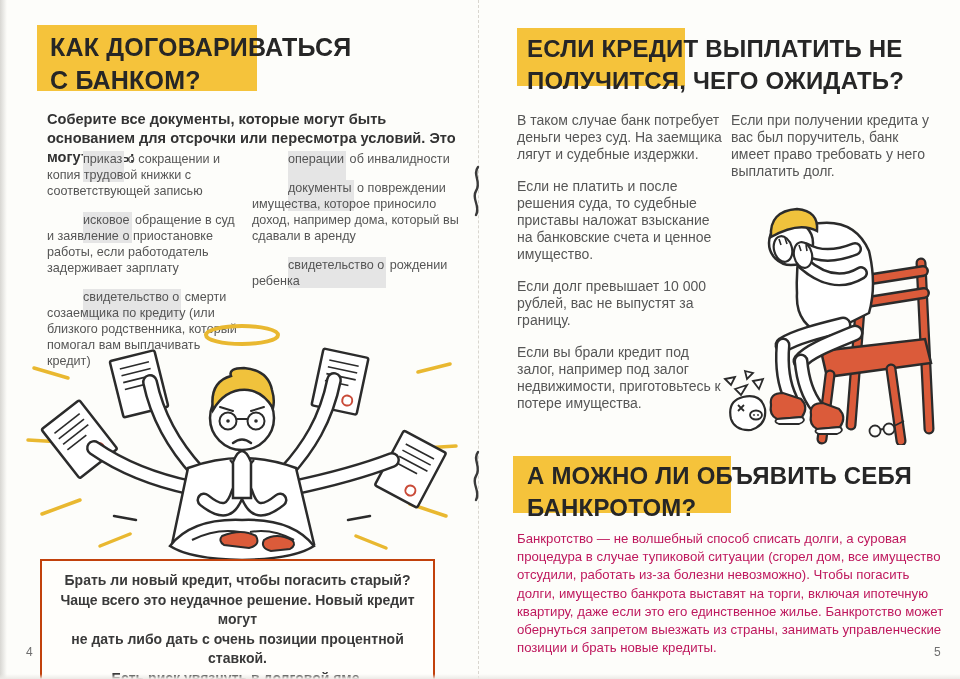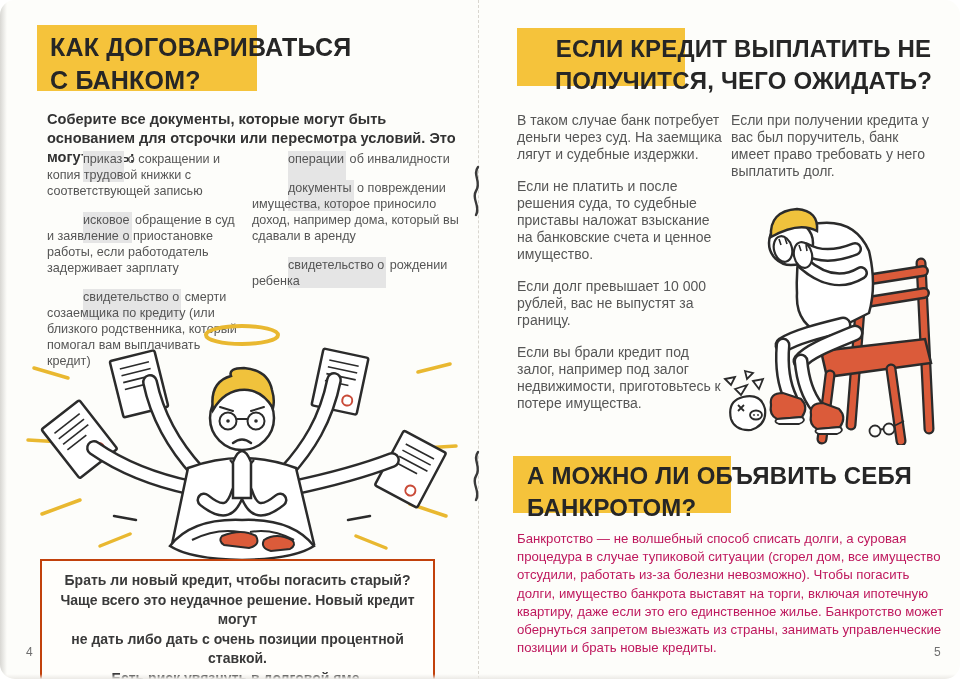--- a/index.html
+++ b/index.html
@@ -1,20 +1,19 @@
 <!DOCTYPE html>
 <html><head>
 <meta charset="utf-8">
 <style>
   html,body{margin:0;padding:0;}
   .canvas{
     position:relative; width:960px; height:679px; overflow:hidden;
     background:#FDFDFA;
     font-family:"Liberation Sans", sans-serif;
-    border-radius:15px;
   }
   
   .scan-edge-left{position:absolute;left:0;top:0;width:7px;height:100%;
     background:linear-gradient(to right,#d8d7d3,rgba(255,255,255,0));}
   .scan-edge-bottom{position:absolute;left:0;bottom:0;width:100%;height:5px;
     background:linear-gradient(to top,#eceae6,rgba(255,255,255,0));}
   
   .fold-line{position:absolute;left:478px;top:0;height:100%;width:0;
     border-left:1px dashed #d9d6cf;}
   .staple{position:absolute;width:14px;height:52px;}
@@ -195,21 +194,21 @@
 
         <div class="wline">Есть риск увязнуть в долговой яме.</div>
       </div>
 
     <div class="page-num" style="left:26px;">4</div>
   </div>
 
   <div>
 
     <div class="hl-block" style="left:517px;top:28px;width:168px;height:58px;"></div>
-    <h1 class="title-r" style="left:527px;top:33px;text-align:center;">
+    <h1 class="title-r" style="left:527px;top:33px;">
       <span>ЕСЛИ КРЕДИТ ВЫПЛАТИТЬ</span>
       <span>НЕ ПОЛУЧИТСЯ, ЧЕГО ОЖИДАТЬ?</span>
     </h1>
 
     <div class="body-col c1">
 
     <p>В таком случае банк потребует деньги через суд. На заемщика лягут и судебные издержки.</p>
         <p>Если не платить и после решения суда, то судебные приставы наложат взыскание на банковские счета и ценное имущество.</p>
         <p>Если долг превышает 10 000 рублей, вас не выпустят за границу.</p>
         <p>Если вы брали кредит под залог, например под залог недвижимости, приготовьтесь к потере имущества.</p>

